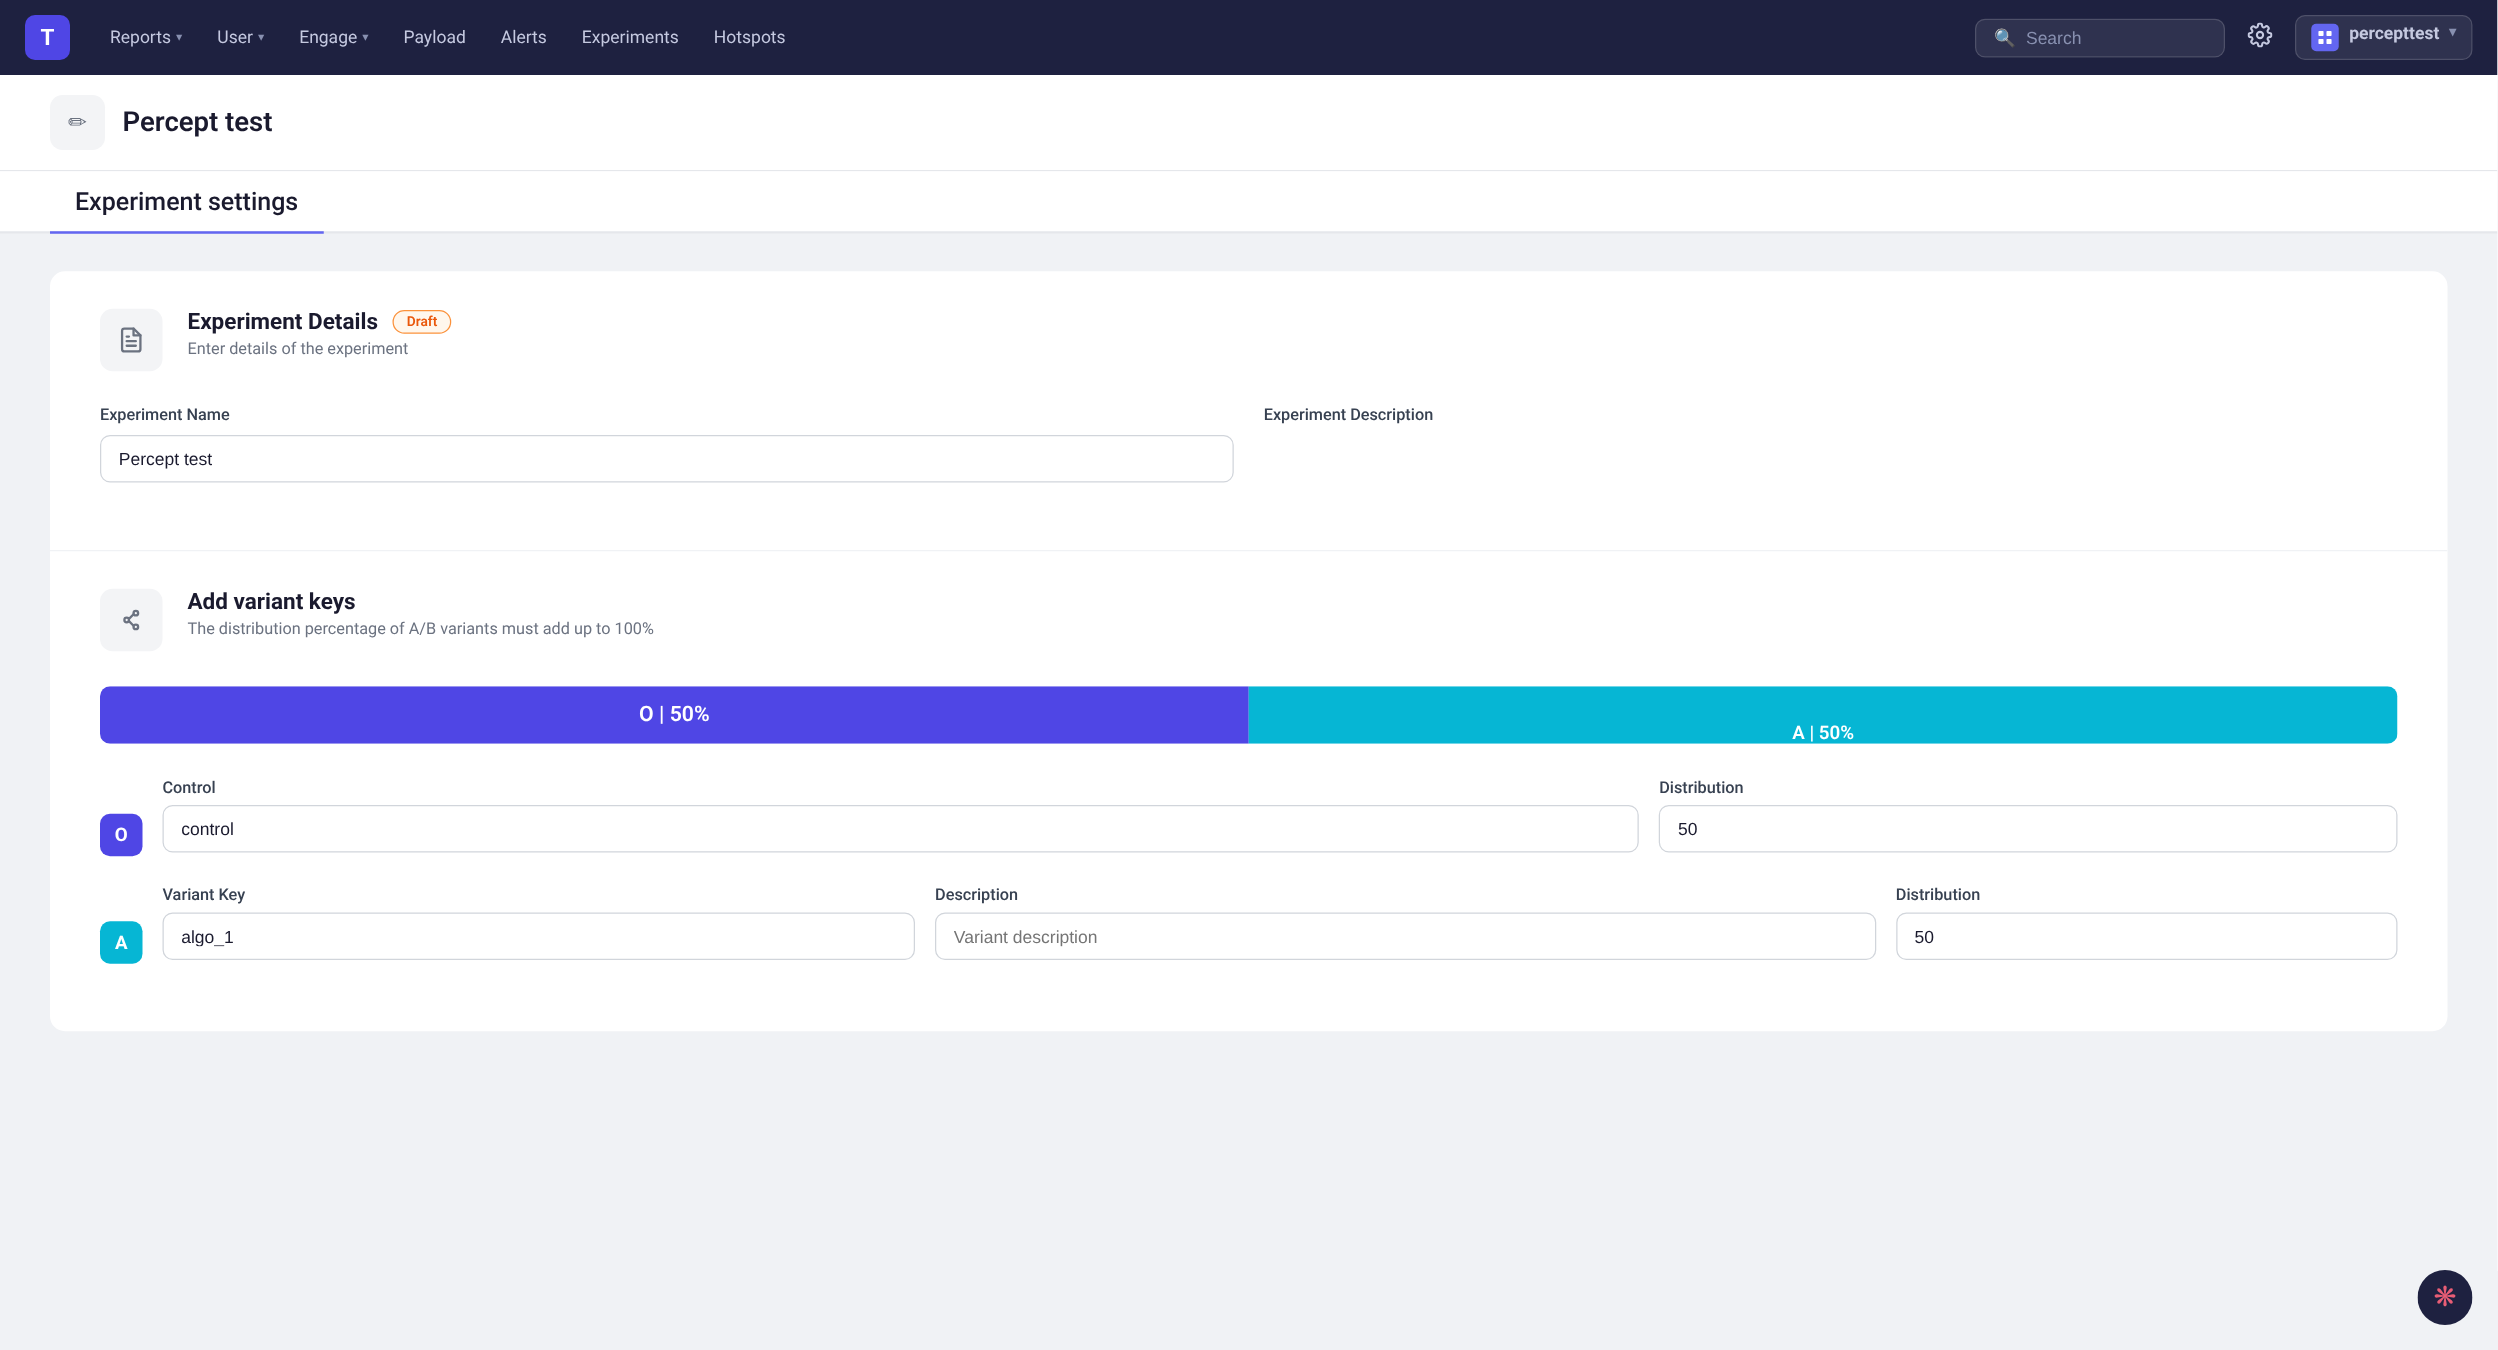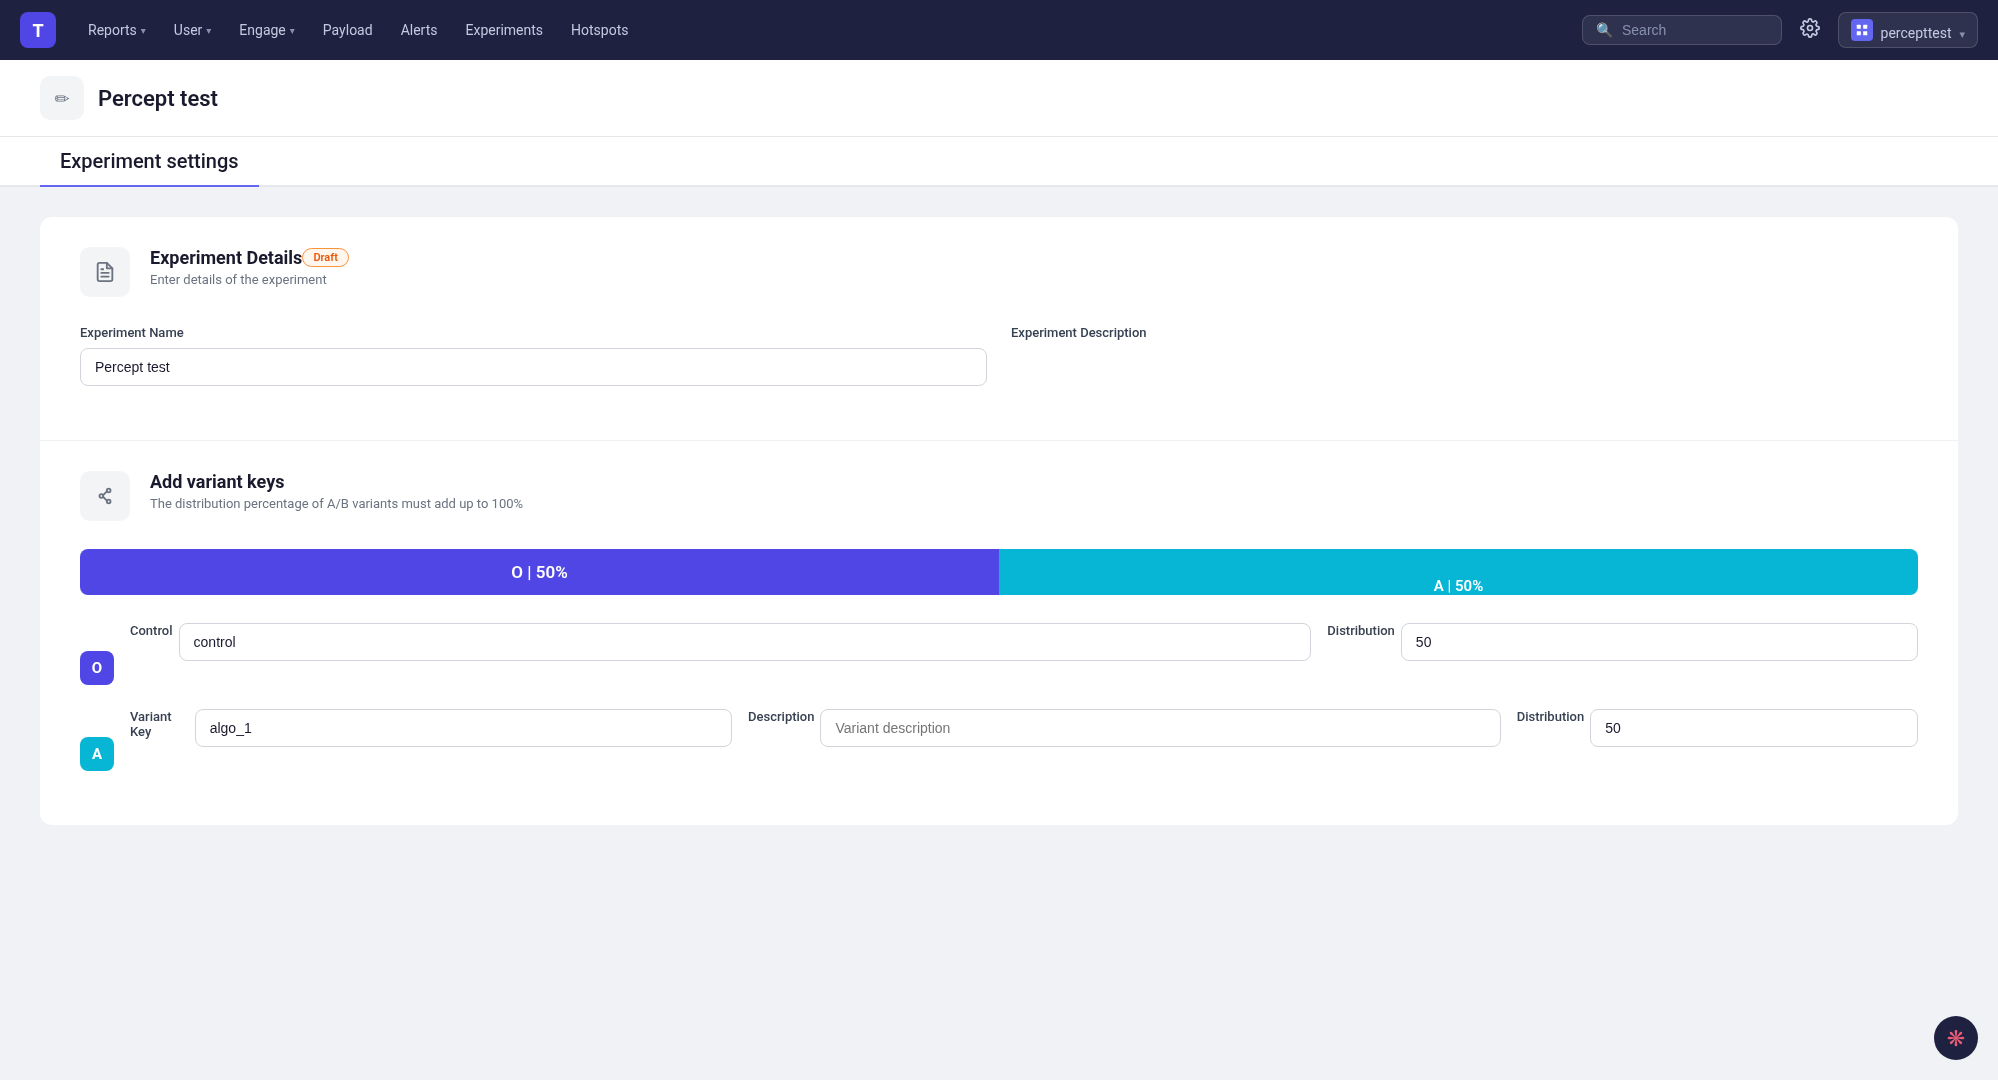--- a/index.html
+++ b/index.html
@@ -51,26 +51,26 @@
       color: #c5c9e0; font-size: 14px; width: 120px;
     }
     .search-box input::placeholder { color: #8890b0; }
     .gear-btn {
       color: #c5c9e0;
       cursor: pointer;
       padding: 6px;
       border-radius: 6px;
     }
     .user-badge {
-      display: flex; align-items: flex-end; gap: 8px;
+      display: flex; align-items: flex-start; gap: 8px;
       background: rgba(255,255,255,0.08);
       border: 1px solid rgba(255,255,255,0.15);
       border-radius: 8px;
       padding: 6px 12px;
-      color: #c5c9e0; font-size: 14px; cursor: pointer;
+      color: #c5c9e0; font-size: 14px; cursor: pointer; font-weight: bold;
     }
     .user-icon {
       width: 22px; height: 22px;
       background: #6366f1;
       border-radius: 4px;
       display: flex; align-items: center; justify-content: center;
       color: white; font-size: 10px; font-weight: bold;
     }
 
     
@@ -134,21 +134,21 @@
       margin-bottom: 28px;
     }
     .section-icon-wrap {
       width: 50px; height: 50px;
       background: #f3f4f6;
       border-radius: 10px;
       display: flex; align-items: center; justify-content: center;
       color: #6b7280; font-size: 20px; flex-shrink: 0;
     }
     .section-title-block { display: flex; flex-direction: column; gap: 4px; }
-    .section-title-row { display: flex; align-items: center; }
+    .section-title-row { display: flex; align-items: center; gap: 12px; }
     .section-title {
       font-size: 18px; font-weight: 700; color: #1a1a2e;
     }
     .draft-badge {
       background: #fff7ed;
       border: 1px solid #fb923c;
       color: #ea580c;
       font-size: 11px;
       font-weight: 600;
       padding: 2px 10px;
@@ -206,21 +206,21 @@
       width: 34px; height: 34px;
       border-radius: 8px;
       display: flex; align-items: center; justify-content: center;
       color: white; font-weight: 700; font-size: 15px;
       flex-shrink: 0; margin-top: 28px;
     }
     .badge-o { background: #4f46e5; }
     .badge-a { background: #06b6d4; }
 
     .variant-fields { display: flex; gap: 16px; flex: 1; }
-    .variant-field { display: flex; flex-direction: row; gap: 6px; }
+    .variant-field { display: flex; flex-direction: column; gap: 6px; }
     .variant-field .form-label { font-size: 13px; font-weight: 500; color: #374151; }
 
     
     .bottom-icon {
       position: fixed; bottom: 20px; right: 20px;
       width: 44px; height: 44px;
       background: #1e2140;
       border-radius: 50%;
       display: flex; align-items: center; justify-content: center;
       color: #e85d75; font-size: 22px; cursor: pointer;

